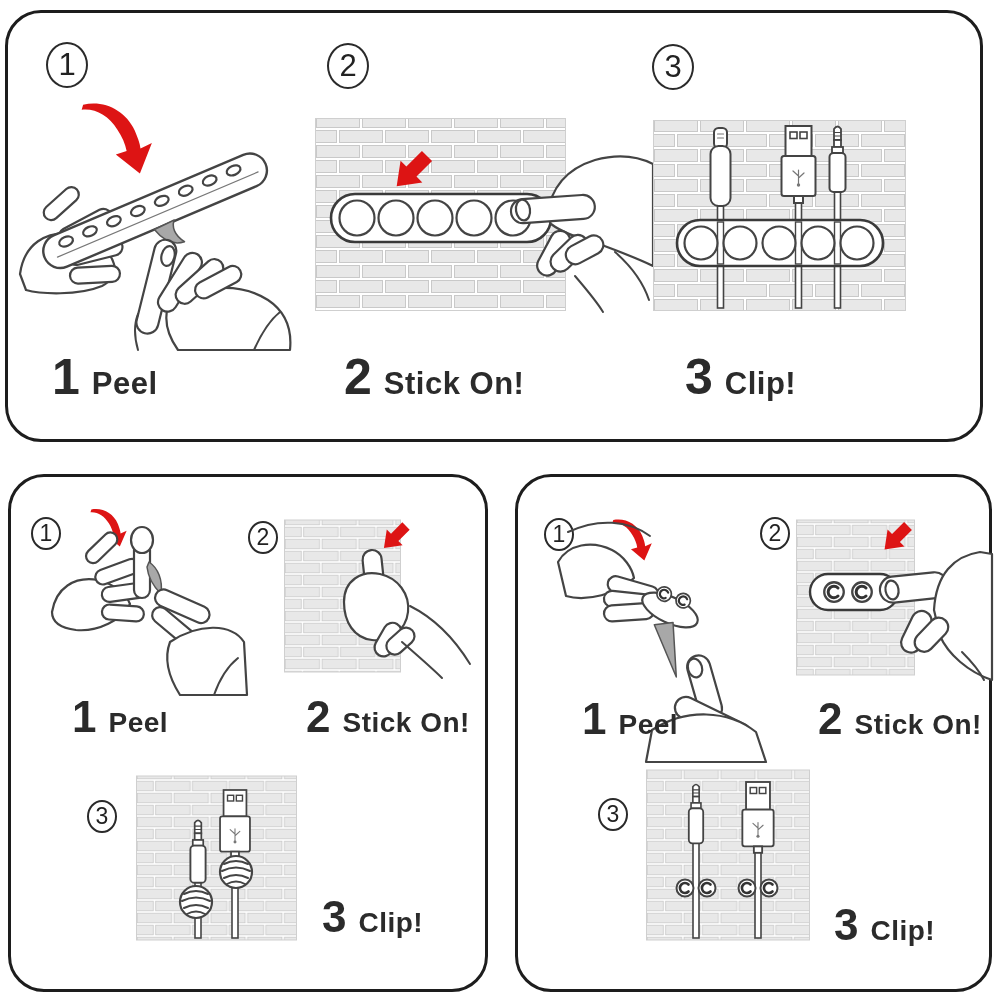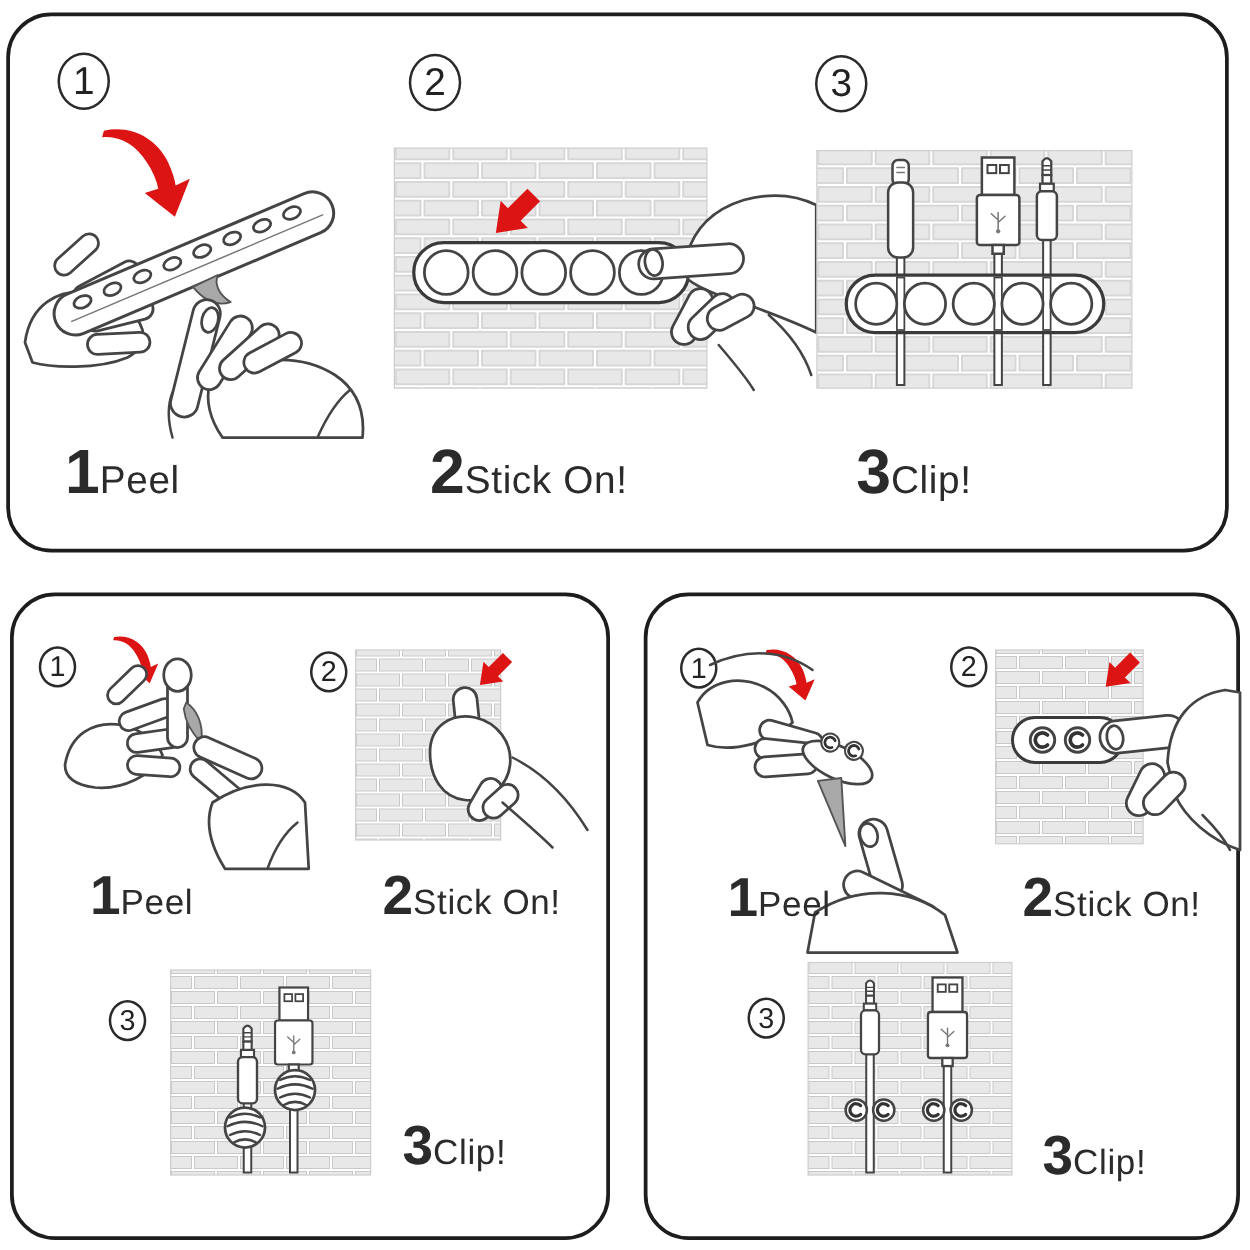--- a/index.html
+++ b/index.html
@@ -5,21 +5,21 @@
   html,body{margin:0;padding:0}
   body{width:1000px;height:1000px;background:#fff;position:relative;overflow:hidden;
        font-family:"Liberation Sans",sans-serif}
   .panel{position:absolute;border:3.5px solid #1d1d1d;border-radius:36px;background:#fff;box-sizing:border-box}
   .badge{position:absolute;border:2.6px solid #2a2a2a;border-radius:50%;display:flex;align-items:center;
          justify-content:center;color:#222;background:#fff;box-sizing:border-box}
   .badge.lg{width:42px;height:46px;font-size:31px;font-weight:500}
   .badge.sm{width:30px;height:33px;font-size:23px;font-weight:500}
   .steplabel{position:absolute;display:flex;align-items:baseline;color:#2b2b2b;white-space:nowrap}
   .steplabel .num{font-weight:700}
-  .steplabel .word{font-weight:400;margin-left:0;letter-spacing:.5px}
+  .steplabel .word{font-weight:700;margin-left:12px;letter-spacing:.5px}
   .lg-label .num{font-size:50px}
   .lg-label .word{font-size:31px}
   .sm-label .num{font-size:44px}
   .sm-label .word{font-size:28px}
   svg.illu{position:absolute;overflow:visible}
   .wall{stroke:#cfcfcf;stroke-width:1}
   .hd{fill:#fff;stroke:#444;stroke-width:2.2;stroke-linejoin:round;stroke-linecap:round}
   .hl{fill:none;stroke:#444;stroke-width:2;stroke-linecap:round}
   .thin{fill:none;stroke:#777;stroke-width:1.2;stroke-linecap:round}
   .redfill{fill:var(--accent-red,#dd1414)}

